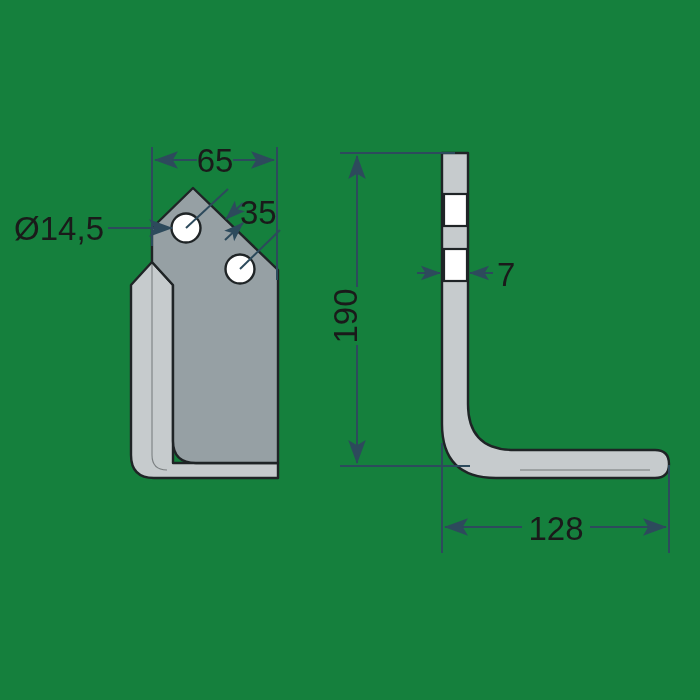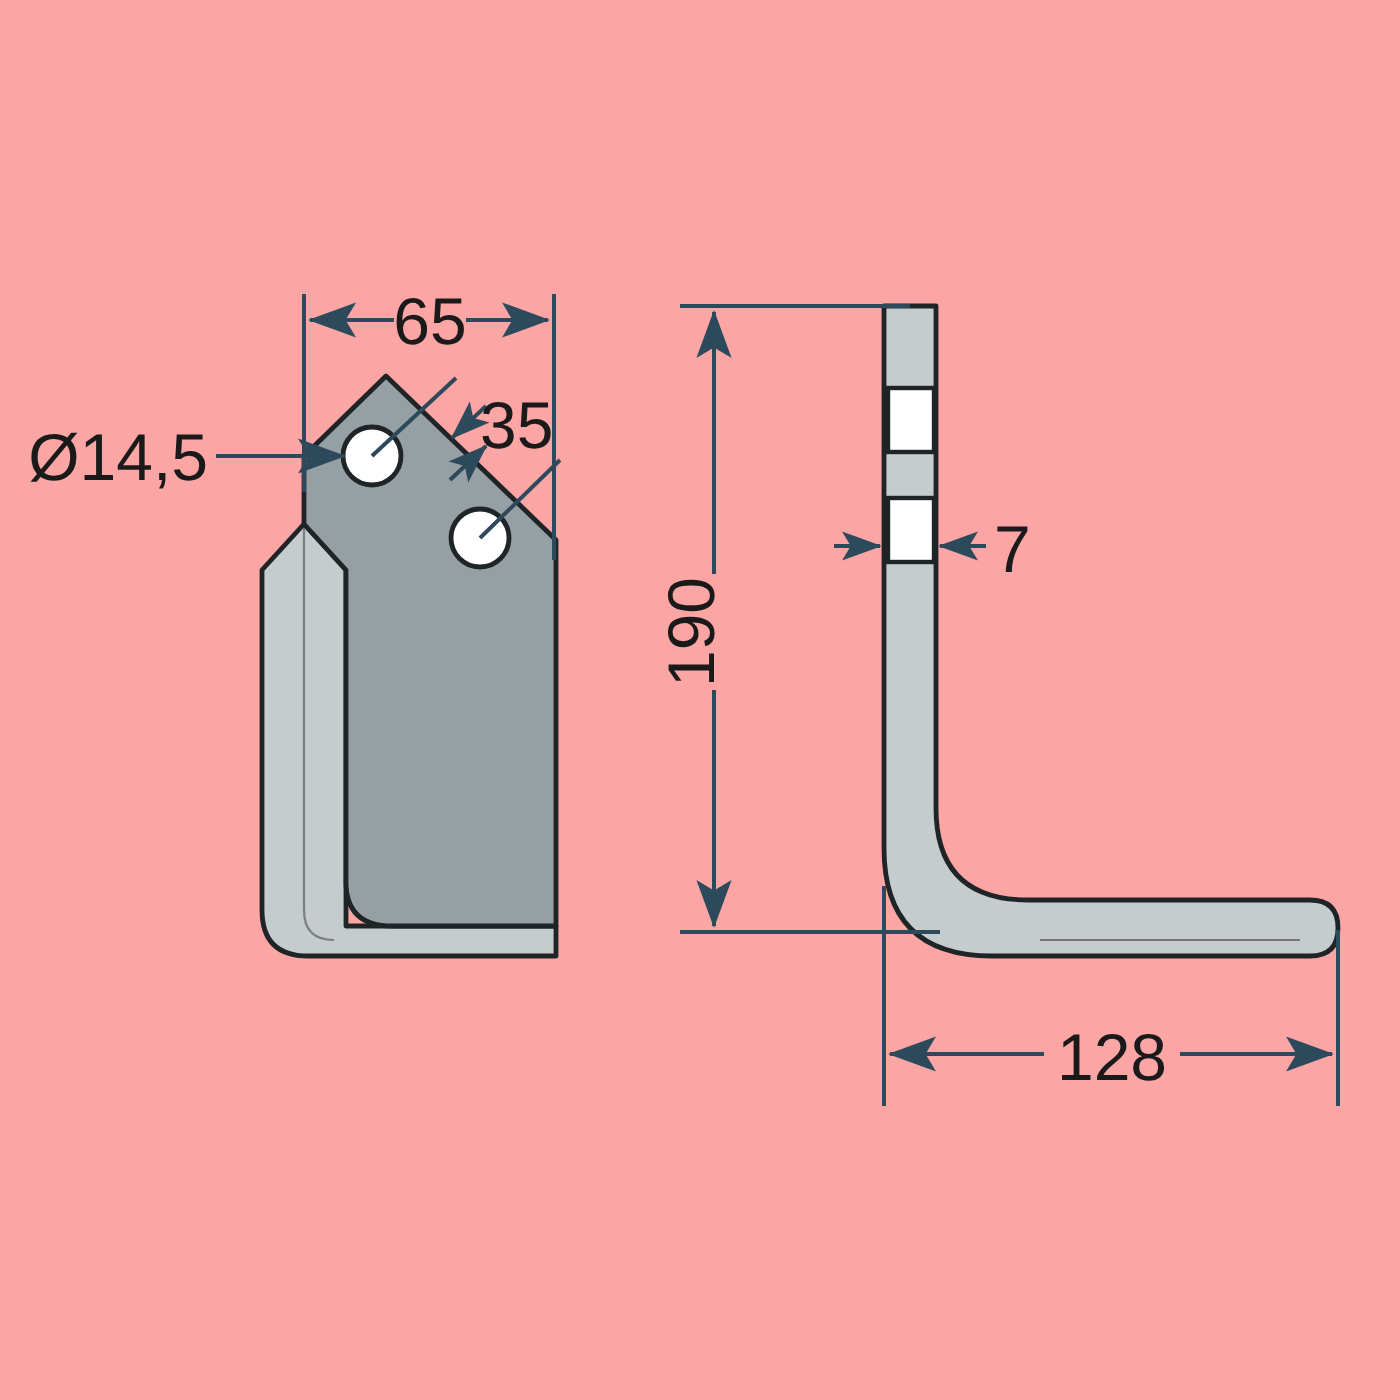--- a/index.html
+++ b/index.html
@@ -8,21 +8,21 @@
     padding: 0;
     background: #ffffff;
   }
   body {
     font-family: "Liberation Sans", sans-serif;
   }
   #drawing-root {
     position: relative;
     width: 700px;
     height: 700px;
-    background: #fca5a5;
+    background: #15803d;
     overflow: hidden;
   }
   #drawing-svg {
     display: block;
     width: 700px;
     height: 700px;
   }
   .dim-text {
     font-family: "Liberation Sans", sans-serif;
     font-size: 33px;

